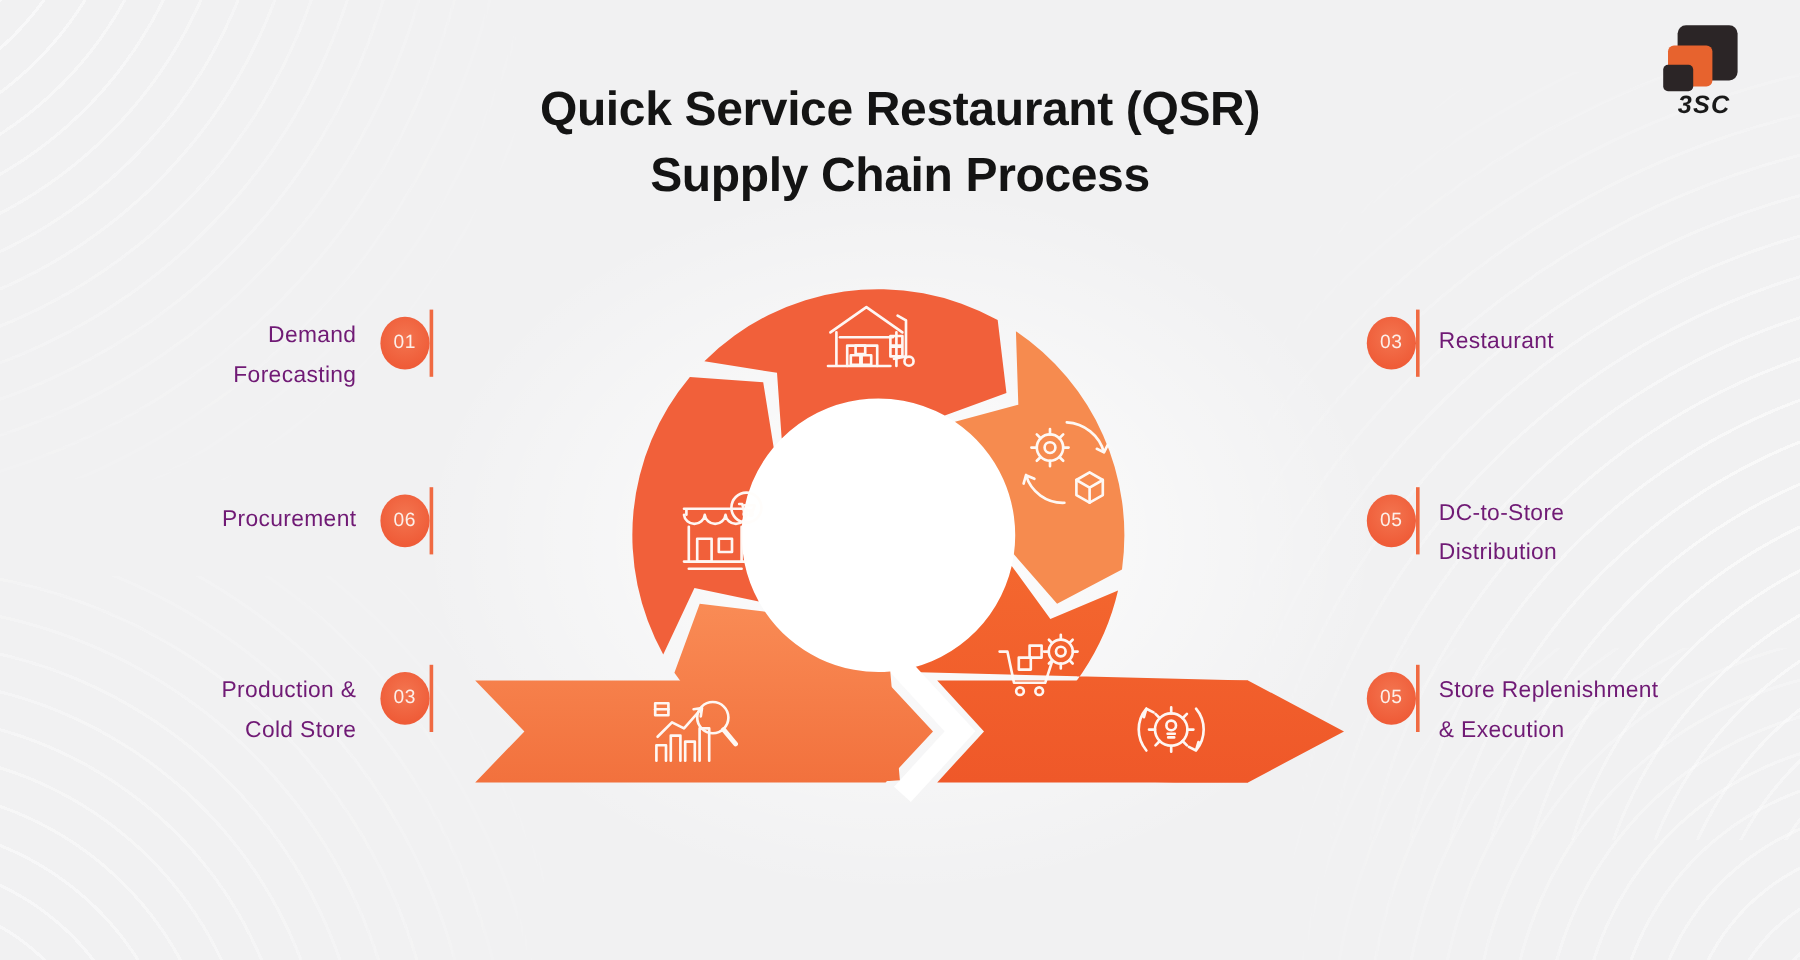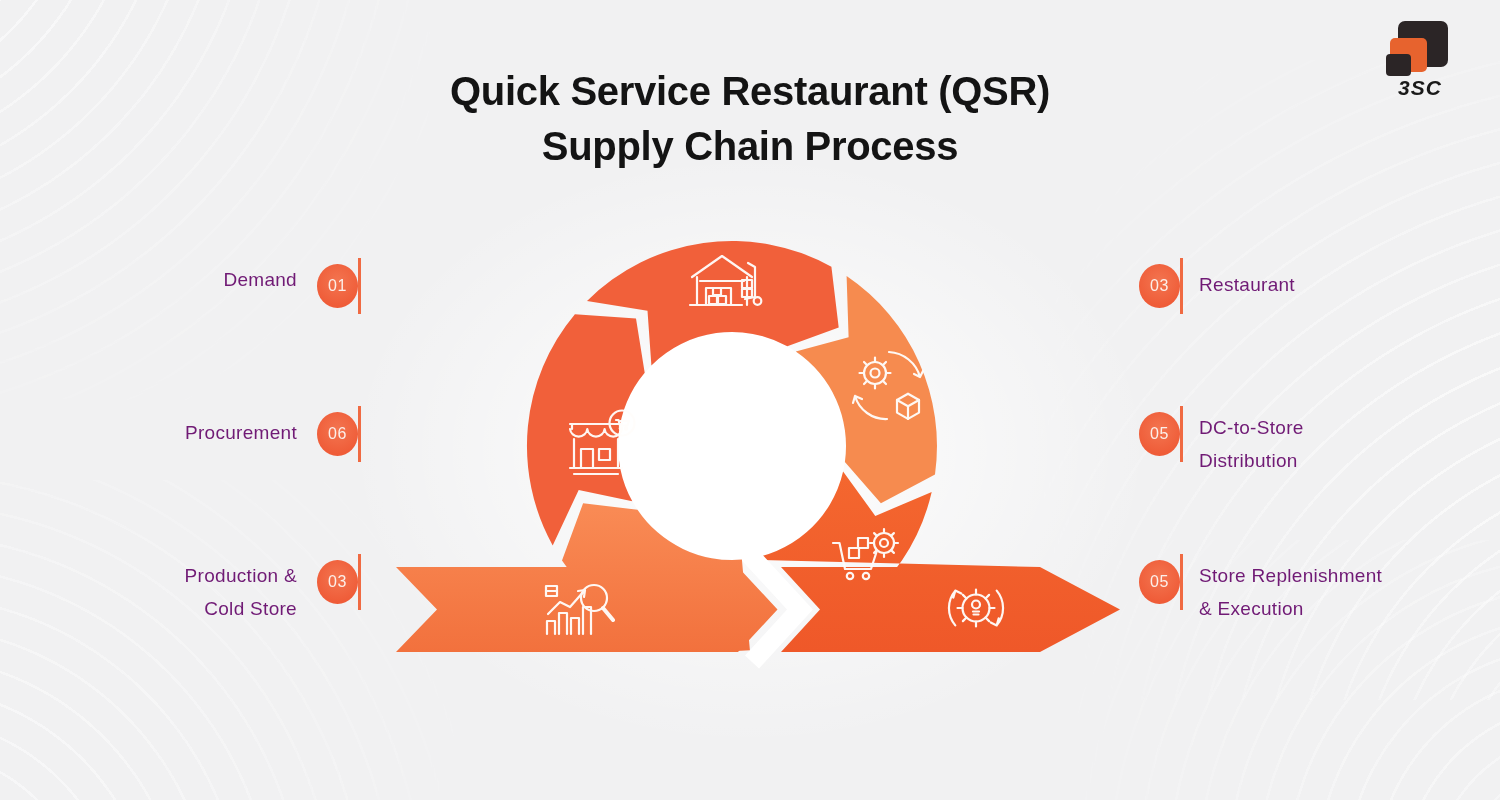--- a/index.html
+++ b/index.html
@@ -79,20 +79,21 @@
 <div class="logo">
   <div class="sq lg-big"></div>
   <div class="sq lg-orange"></div>
   <div class="sq lg-small"></div>
   <div class="lg-text">3SC</div>
 </div>
 
 <div class="step step-l" style="top:258px">
   <div class="step-label">
     <div>Demand</div>
+    <div>Forecasting</div>
   </div>
   <div class="marker">
     <div class="circle">01</div>
     <div class="vline"></div>
   </div>
 </div>
 <div class="step step-l one" style="top:406px">
   <div class="step-label">
     <div>Procurement</div>
     <div></div>

